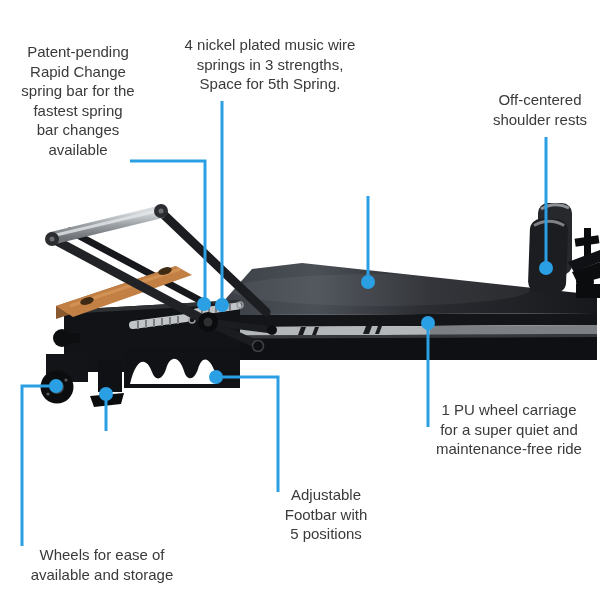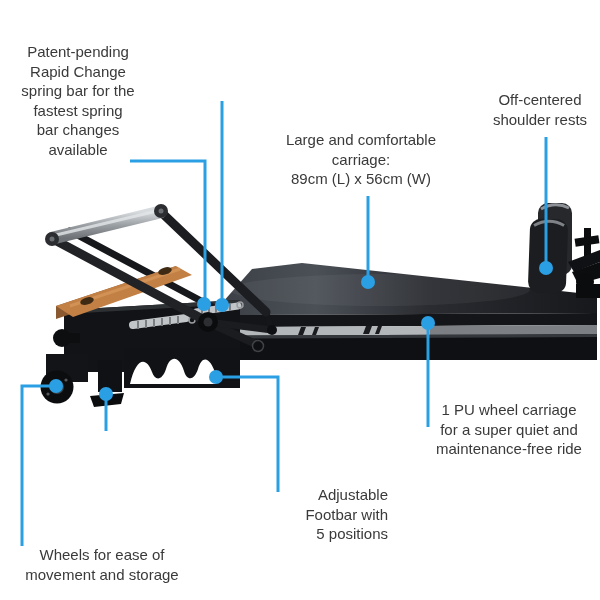--- a/index.html
+++ b/index.html
@@ -182,27 +182,27 @@
       <circle class="callout-dot" cx="56" cy="386" r="7"></circle>
     </g>
   </svg>
 
   <div class="label" style="left:0px;   top:42px;  width:156px;">Patent-pending
 Rapid Change
 spring bar for the
 fastest spring
 bar changes
 available</div>
+  <div class="label" style="left:170px; top:35px;  width:200px;">4 nickel plated music wire
+springs in 3 strengths,
+Space for 5th Spring.</div>
   <div class="label" style="left:475px; top:90px;  width:130px;">Off-centered
 shoulder rests</div>
-  <div class="label" style="left:271px; top:130px; width:180px;">Large and comfortable
-carriage:
-89cm (L) x 56cm (W)</div>
   <div class="label" style="left:427px; top:400px; width:164px;">1 PU wheel carriage
 for a super quiet and
 maintenance-free ride</div>
-  <div class="label" style="left:264px; top:485px; width:124px;text-align:right;">Adjustable
+  <div class="label" style="left:264px; top:485px; width:124px;">Adjustable
 Footbar with
 5 positions</div>
   <div class="label" style="left:17px;  top:545px; width:170px;">Wheels for ease of
-movement and storage</div>
+available and storage</div>
 
 </div>
 
 </body></html>

